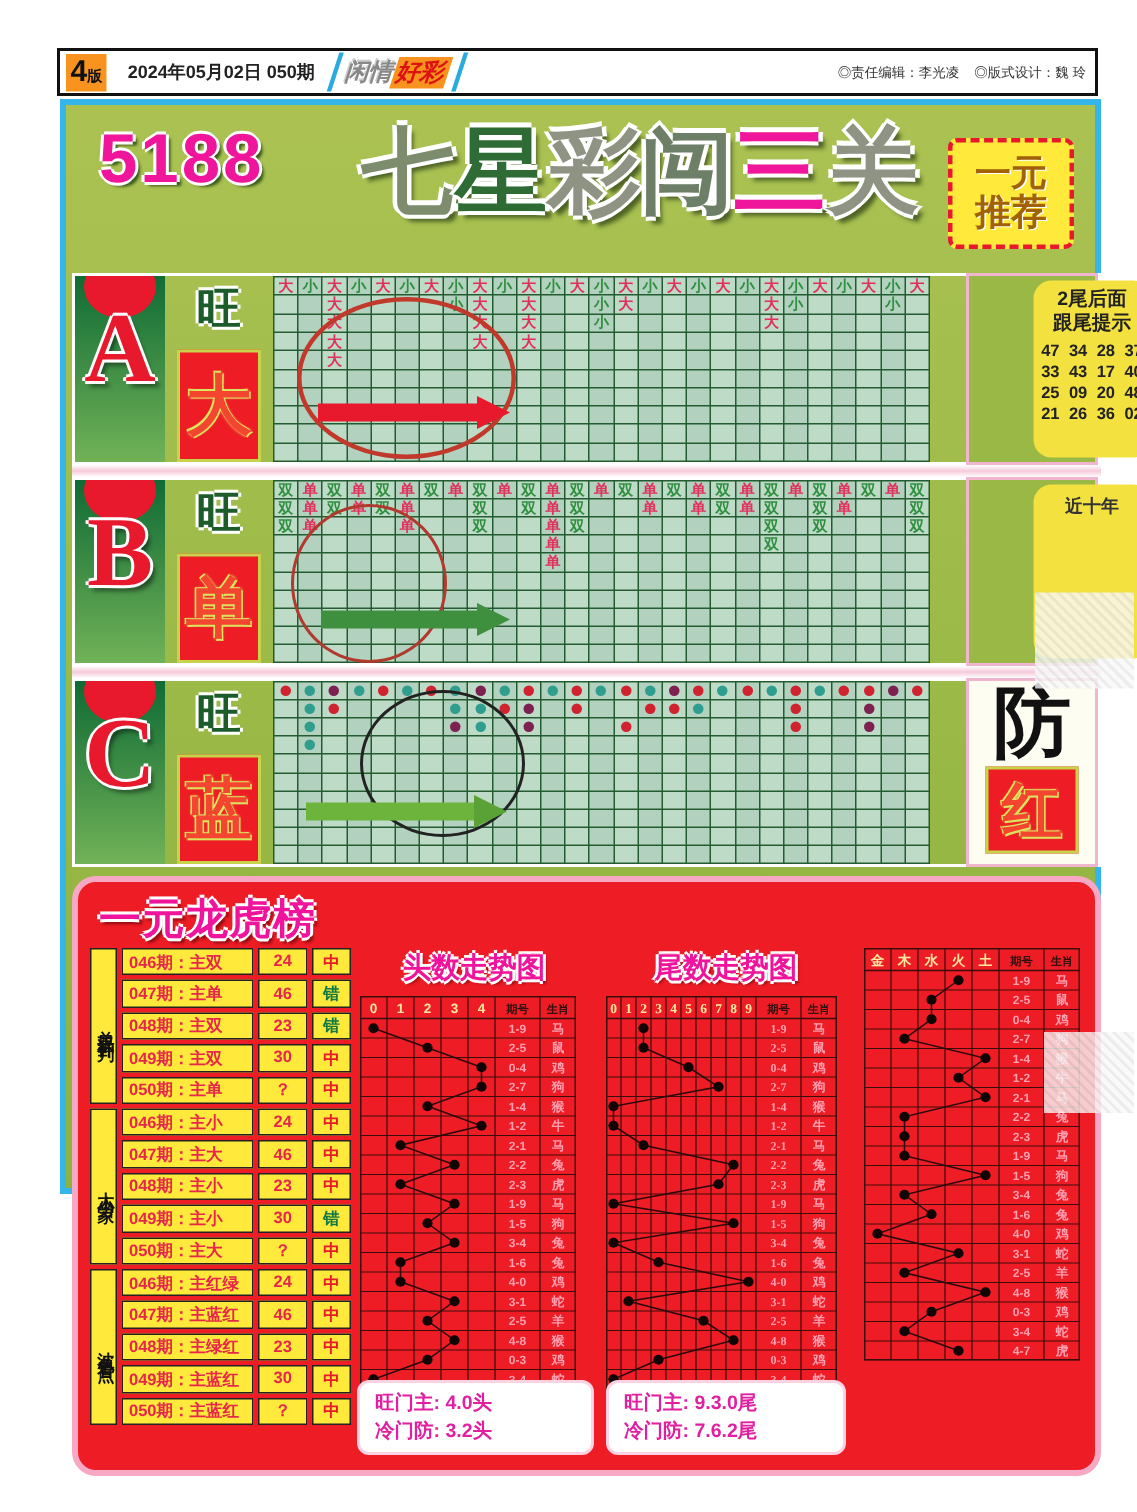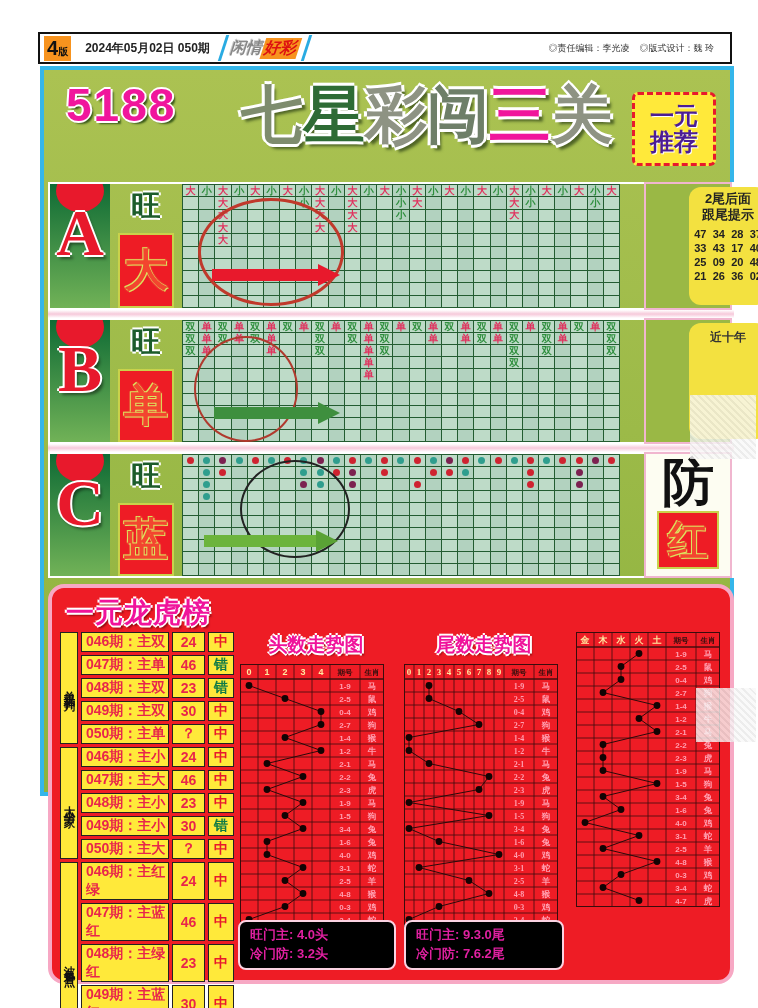--- a/index.html
+++ b/index.html
@@ -9,34 +9,34 @@
   
   #hdr { left:38px; top:32px; width:694px; height:32px; background:#fff; border:2px solid #111; display:flex; align-items:center; }
   #ed-box { background:#f7931e; color:#111; font-weight:bold; padding:1px 3px; margin-left:4px; display:flex; align-items:baseline; }
   #ed-box .num { font-size:20px; }
   #ed-box .lab { font-size:10px; }
   #paper-name { color:#cc1111; font-weight:bold; font-size:21px; letter-spacing:4px; margin-left:8px; font-family:"Liberation Serif",serif; text-shadow:1px 1px 0 #f9c; }
   #hdr-date { font-size:12px; font-weight:bold; color:#222; margin-left:14px; }
   #col-flag { margin-left:12px; height:26px; display:flex; align-items:center; transform:skewX(-18deg); border-left:3px solid #29abe2; border-right:3px solid #29abe2; padding:0 6px; }
   #col-flag .c1 { color:#888; font-size:16px; font-weight:bold; text-shadow:1px 1px 0 #fff,-1px -1px 0 #ccc; }
   #col-flag .c2 { color:#d11; font-size:16px; font-weight:bold; background:#f7931e; padding:0 2px; }
-  #hdr-credits { margin-left:auto; margin-right:16px; font-size:9px; color:#333; display:flex; gap:10px; }
+  #hdr-credits { margin-left:auto; margin-right:6px; font-size:9px; color:#333; display:flex; gap:10px; }
 
   
   #poster { left:40px; top:66px; width:694px; height:730px; border:4px solid #35b6ea; background:linear-gradient(180deg,#abc252,#8db23e); }
   #mast { position:relative; height:112px; }
   #code5188 { position:absolute; left:22px; top:8px; font-size:46px; font-weight:bold; color:#f0169c; letter-spacing:2px;
       text-shadow:-2px 0 #fff,2px 0 #fff,0 -2px #fff,0 2px #fff,3px 3px 2px #3a5a1a; }
   #decoder { position:absolute; left:10px; top:66px; font-size:27px; font-weight:bold; color:#f0169c;
       text-shadow:-2px 0 #fff,2px 0 #fff,0 -2px #fff,0 2px #fff,2px 3px 2px #3a5a1a; }
   #big-title { position:absolute; left:168px; top:14px; width:430px; text-align:center; font-size:62px; font-weight:bold; font-family:"Liberation Serif",serif; line-height:1;
       text-shadow:-3px 0 #fff,3px 0 #fff,0 -3px #fff,0 3px #fff,4px 5px 3px rgba(40,60,20,.7); white-space:nowrap; }
   #yi-badge { position:absolute; right:14px; top:22px; width:84px; height:74px; background:#ffe93a; border:3px dashed #e8192c; border-radius:6px;
       display:flex; flex-direction:column; align-items:center; justify-content:center; }
-  #yi-badge div { color:#4c1d95; font-weight:bold; font-size:24px; line-height:1.1; text-shadow:1px 1px 0 #fff; }
+  #yi-badge div { color:#a16207; font-weight:bold; font-size:24px; line-height:1.1; text-shadow:1px 1px 0 #fff; }
 
   
   #secs { position:absolute; left:4px; top:112px; width:686px; height:396px; }
   .sec { display:flex; border:2px solid #fff; background:transparent; }
   .sec0 { height:128px; } .sec1,.sec2 { height:126px; }
   .divider { height:8px; background:linear-gradient(180deg,#fff,#f6c9da,#fff); }
   .badge { width:60px; position:relative; background:linear-gradient(180deg,#0f6b35,#71b257); overflow:hidden; }
   .badge .dome { position:absolute; left:6px; top:-14px; width:48px; height:42px; background:#e8192c; border-radius:50%; }
   .badge .ltr { position:absolute; left:0; right:0; top:16px; text-align:center; font-size:66px; font-weight:bold; color:#e8192c; font-family:"Liberation Serif",serif;
       text-shadow:-2px 0 #fff,2px 0 #fff,0 -2px #fff,0 2px #fff,3px 4px 3px rgba(0,0,0,.45); line-height:1; }
@@ -69,27 +69,27 @@
   #guard-wrap { height:126px; margin-top:8px; background:#fdfdf2; border:2px solid #f0b6cf; display:flex; flex-direction:column; align-items:center; }
   #guard-char { font-size:52px; font-weight:bold; color:#111; font-family:"Liberation Serif",serif; line-height:1.1; }
   #guard-focus { width:62px; height:58px; background:#ee1c25; border:2px solid #c9d24b; display:flex; align-items:center; justify-content:center; }
   #guard-focus span { font-size:40px; font-weight:bold; color:#f3452f; text-shadow:0 0 2px #e6ef6a,1px 1px 0 #d8e05a,-1px -1px 0 #d8e05a; }
 
   
   #panel { position:absolute; left:4px; top:514px; width:686px; height:400px; background:#ee1c25; border:4px solid #f7a8c4; border-radius:16px; }
   #board-title { position:absolute; left:14px; top:6px; font-size:28px; font-weight:bold; color:#f0139b; letter-spacing:1px;
       text-shadow:-2px 0 #fff,2px 0 #fff,0 -2px #fff,0 2px #fff,2px 3px 2px rgba(80,0,0,.6); }
   #lh-table { position:absolute; left:8px; top:44px; width:174px; height:318px; display:grid; grid-template-columns:18px 1fr 33px 26px; gap:3px; }
-  .tcell { background:#ffe93a; border:1px solid #222; display:flex; align-items:center; justify-content:center; font-size:14px; font-weight:bold; color:#e8254b; }
+  .tcell { background:#ffe93a; border:1px solid #222; display:flex; align-items:center; justify-content:center; font-size:11px; font-weight:bold; color:#e8254b; }
   .tcell.grp { writing-mode:vertical-rl; letter-spacing:3px; color:#111; font-size:11.5px; }
   .tcell.lbl { justify-content:flex-start; padding-left:4px; }
   .chart { position:absolute; top:44px; }
   .chart-title { font-size:19px; font-weight:bold; color:#f0139b; text-align:center; margin-bottom:6px;
       text-shadow:-2px 0 #fff,2px 0 #fff,0 -2px #fff,0 2px #fff,2px 2px 2px rgba(80,0,0,.6); white-space:nowrap; }
-  .note { position:absolute; top:332px; height:50px; background:#000000; border:2px solid #fbd2e2; border-radius:8px; padding:4px 10px; }
+  .note { position:absolute; top:332px; height:50px; background:#ffffff; border:2px solid #fbd2e2; border-radius:8px; padding:4px 10px; }
   .note div { color:#e020a0; font-weight:bold; font-size:13px; line-height:1.45; white-space:nowrap; }
 
   .artifact { background:repeating-linear-gradient(45deg,#e8e8e8 0 2px,#f8f8f8 2px 5px); opacity:.8; }
 </style>
 </head>
 <body>
 
 <div class="abs" id="hdr">
   <div id="ed-box">
     <span class="num">4</span>

